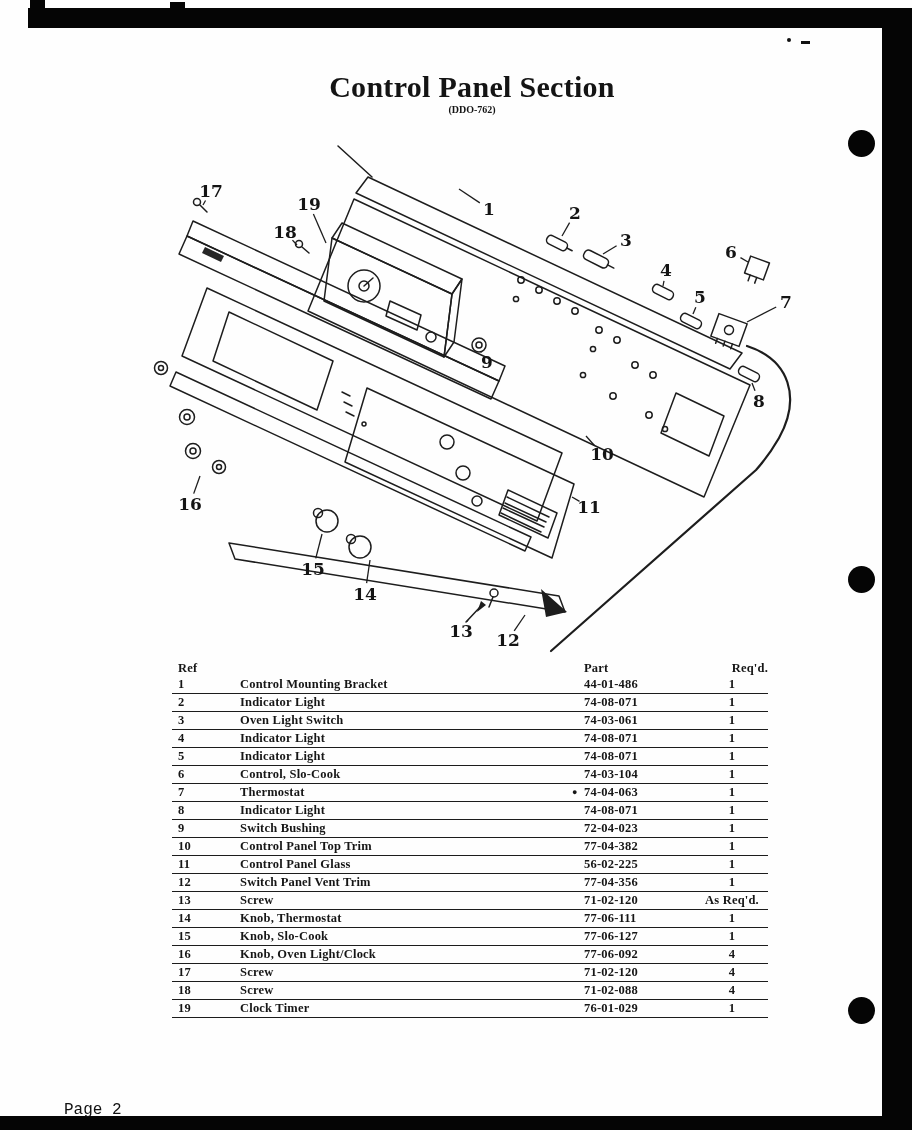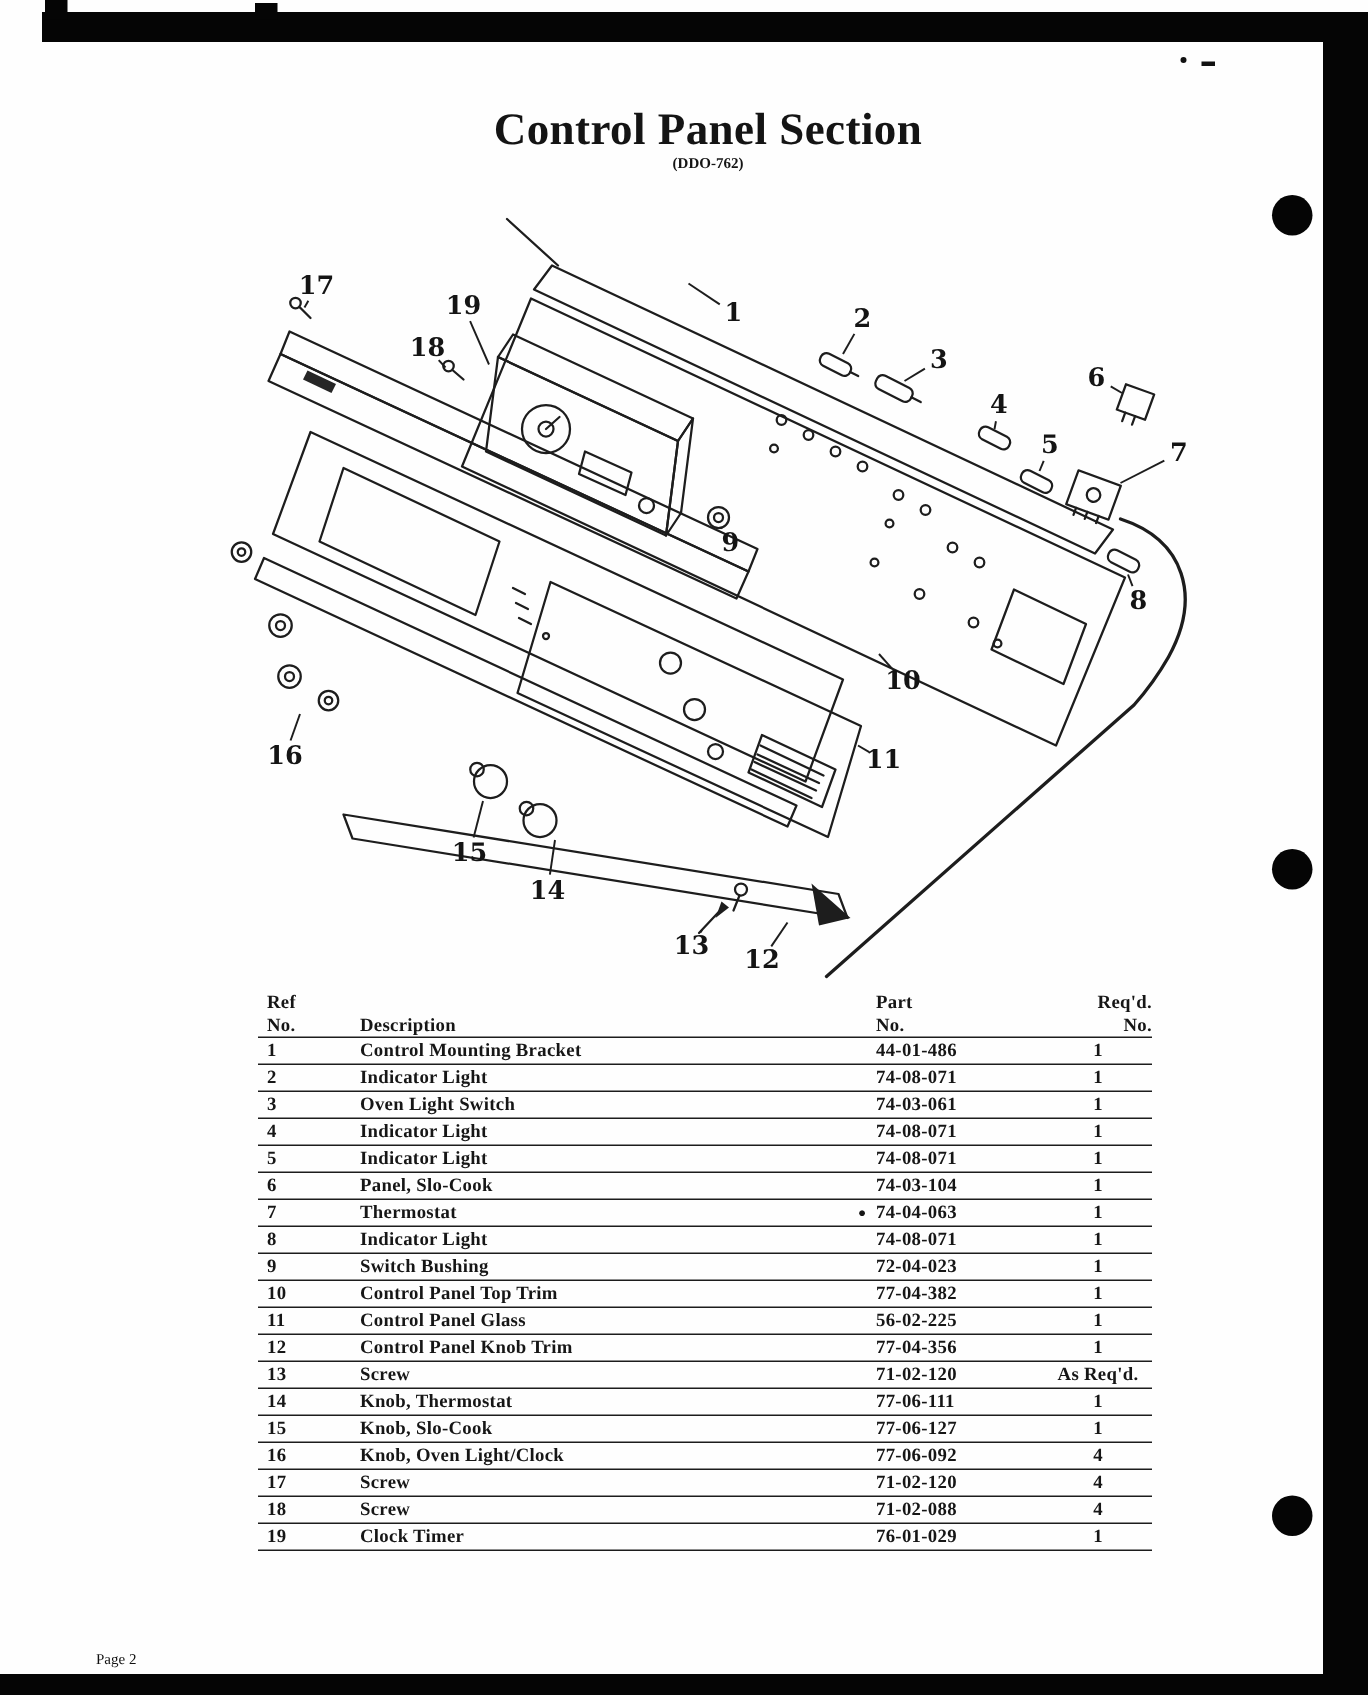--- a/index.html
+++ b/index.html
@@ -27,22 +27,22 @@
   thead td{height:15px;line-height:15px;padding:0;}
   thead tr.h2 td{border-bottom:1.6px solid #1c1c1c;}
   tbody td{border-bottom:1.6px solid #1c1c1c;height:17px;line-height:17px;
            padding:0;white-space:nowrap;overflow:visible;}
   .c-ref{padding-left:6px !important;}
   .c-desc,.c-desc-h{padding-left:4px !important;}
   .c-part,.c-part-h{padding-left:8px !important;position:relative;}
   .c-qty{text-align:center;}
   .c-qty-h{padding-left:30px !important;text-align:right;}
   .mark{position:absolute;left:-4px;top:0;font-size:9px;}
-  .pagenum{position:absolute;left:64px;top:1101px;font-family:Liberation Serif, serif;
-           font-size:10px;color:#111;}
+  .pagenum{position:absolute;left:64px;top:1101px;font-family:Liberation Mono, monospace;
+           font-size:16px;color:#111;}
 </style>
 </head>
 <body>
 
 <div class="page">
 
   <div class="bar bar-top"></div>
   <div class="bar bar-right"></div>
   <div class="bar bar-bottom"></div>
   <div class="bar sq1"></div>
@@ -246,26 +246,20 @@
           <col style="width:120px">
           <col style="width:72px">
       </colgroup>
       <thead>
         <tr>
           <td class="c-ref">Ref</td>
           <td></td>
           <td class="c-part-h">Part</td>
           <td class="c-qty-h">Req'd.</td>
         </tr>
-        <tr class="h2">
-          <td class="c-ref">No.</td>
-          <td class="c-desc-h">Description</td>
-          <td class="c-part-h">No.</td>
-          <td class="c-qty-h">No.</td>
-        </tr>
       </thead>
       <tbody>
           <tr>
             <td class="c-ref">1</td>
             <td class="c-desc">Control Mounting Bracket</td>
             <td class="c-part">44-01-486</td>
             <td class="c-qty">1</td>
           </tr>
           <tr>
             <td class="c-ref">2</td>
@@ -286,21 +280,21 @@
             <td class="c-qty">1</td>
           </tr>
           <tr>
             <td class="c-ref">5</td>
             <td class="c-desc">Indicator Light</td>
             <td class="c-part">74-08-071</td>
             <td class="c-qty">1</td>
           </tr>
           <tr>
             <td class="c-ref">6</td>
-            <td class="c-desc">Panel, Slo-Cook</td>
+            <td class="c-desc">Control, Slo-Cook</td>
             <td class="c-part">74-03-104</td>
             <td class="c-qty">1</td>
           </tr>
           <tr>
             <td class="c-ref">7</td>
             <td class="c-desc">Thermostat</td>
             <td class="c-part"><span class="mark">●</span>74-04-063</td>
             <td class="c-qty">1</td>
           </tr>
           <tr>
@@ -322,21 +316,21 @@
             <td class="c-qty">1</td>
           </tr>
           <tr>
             <td class="c-ref">11</td>
             <td class="c-desc">Control Panel Glass</td>
             <td class="c-part">56-02-225</td>
             <td class="c-qty">1</td>
           </tr>
           <tr>
             <td class="c-ref">12</td>
-            <td class="c-desc">Control Panel Knob Trim</td>
+            <td class="c-desc">Switch Panel Vent Trim</td>
             <td class="c-part">77-04-356</td>
             <td class="c-qty">1</td>
           </tr>
           <tr>
             <td class="c-ref">13</td>
             <td class="c-desc">Screw</td>
             <td class="c-part">71-02-120</td>
             <td class="c-qty">As Req'd.</td>
           </tr>
           <tr>

